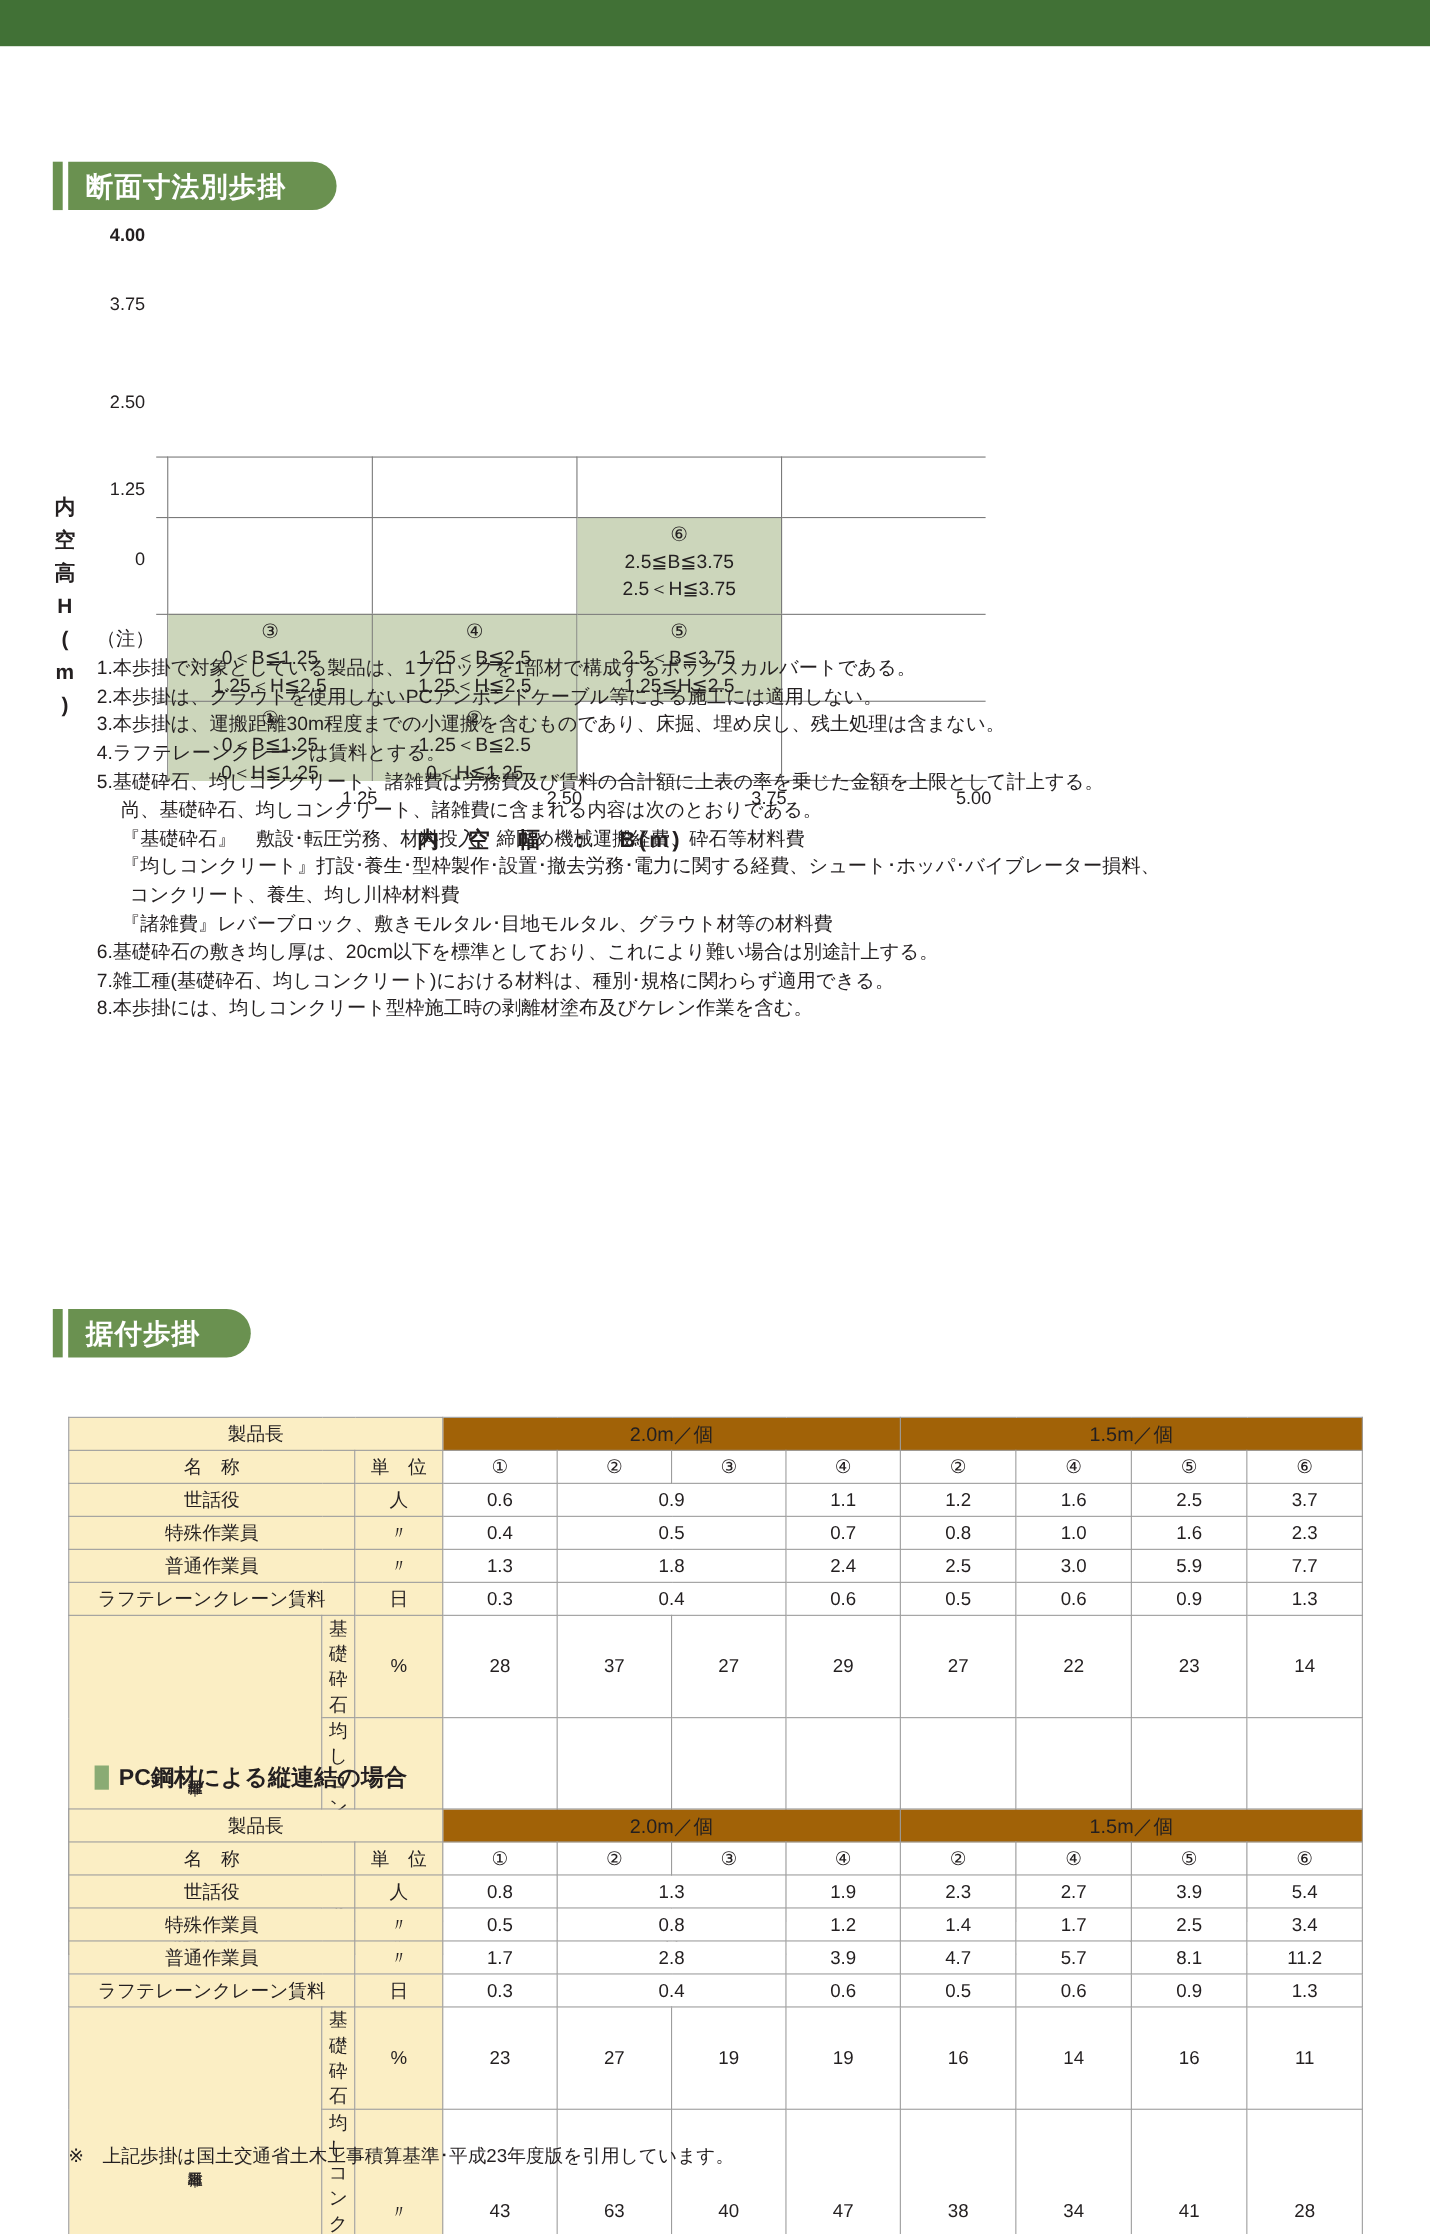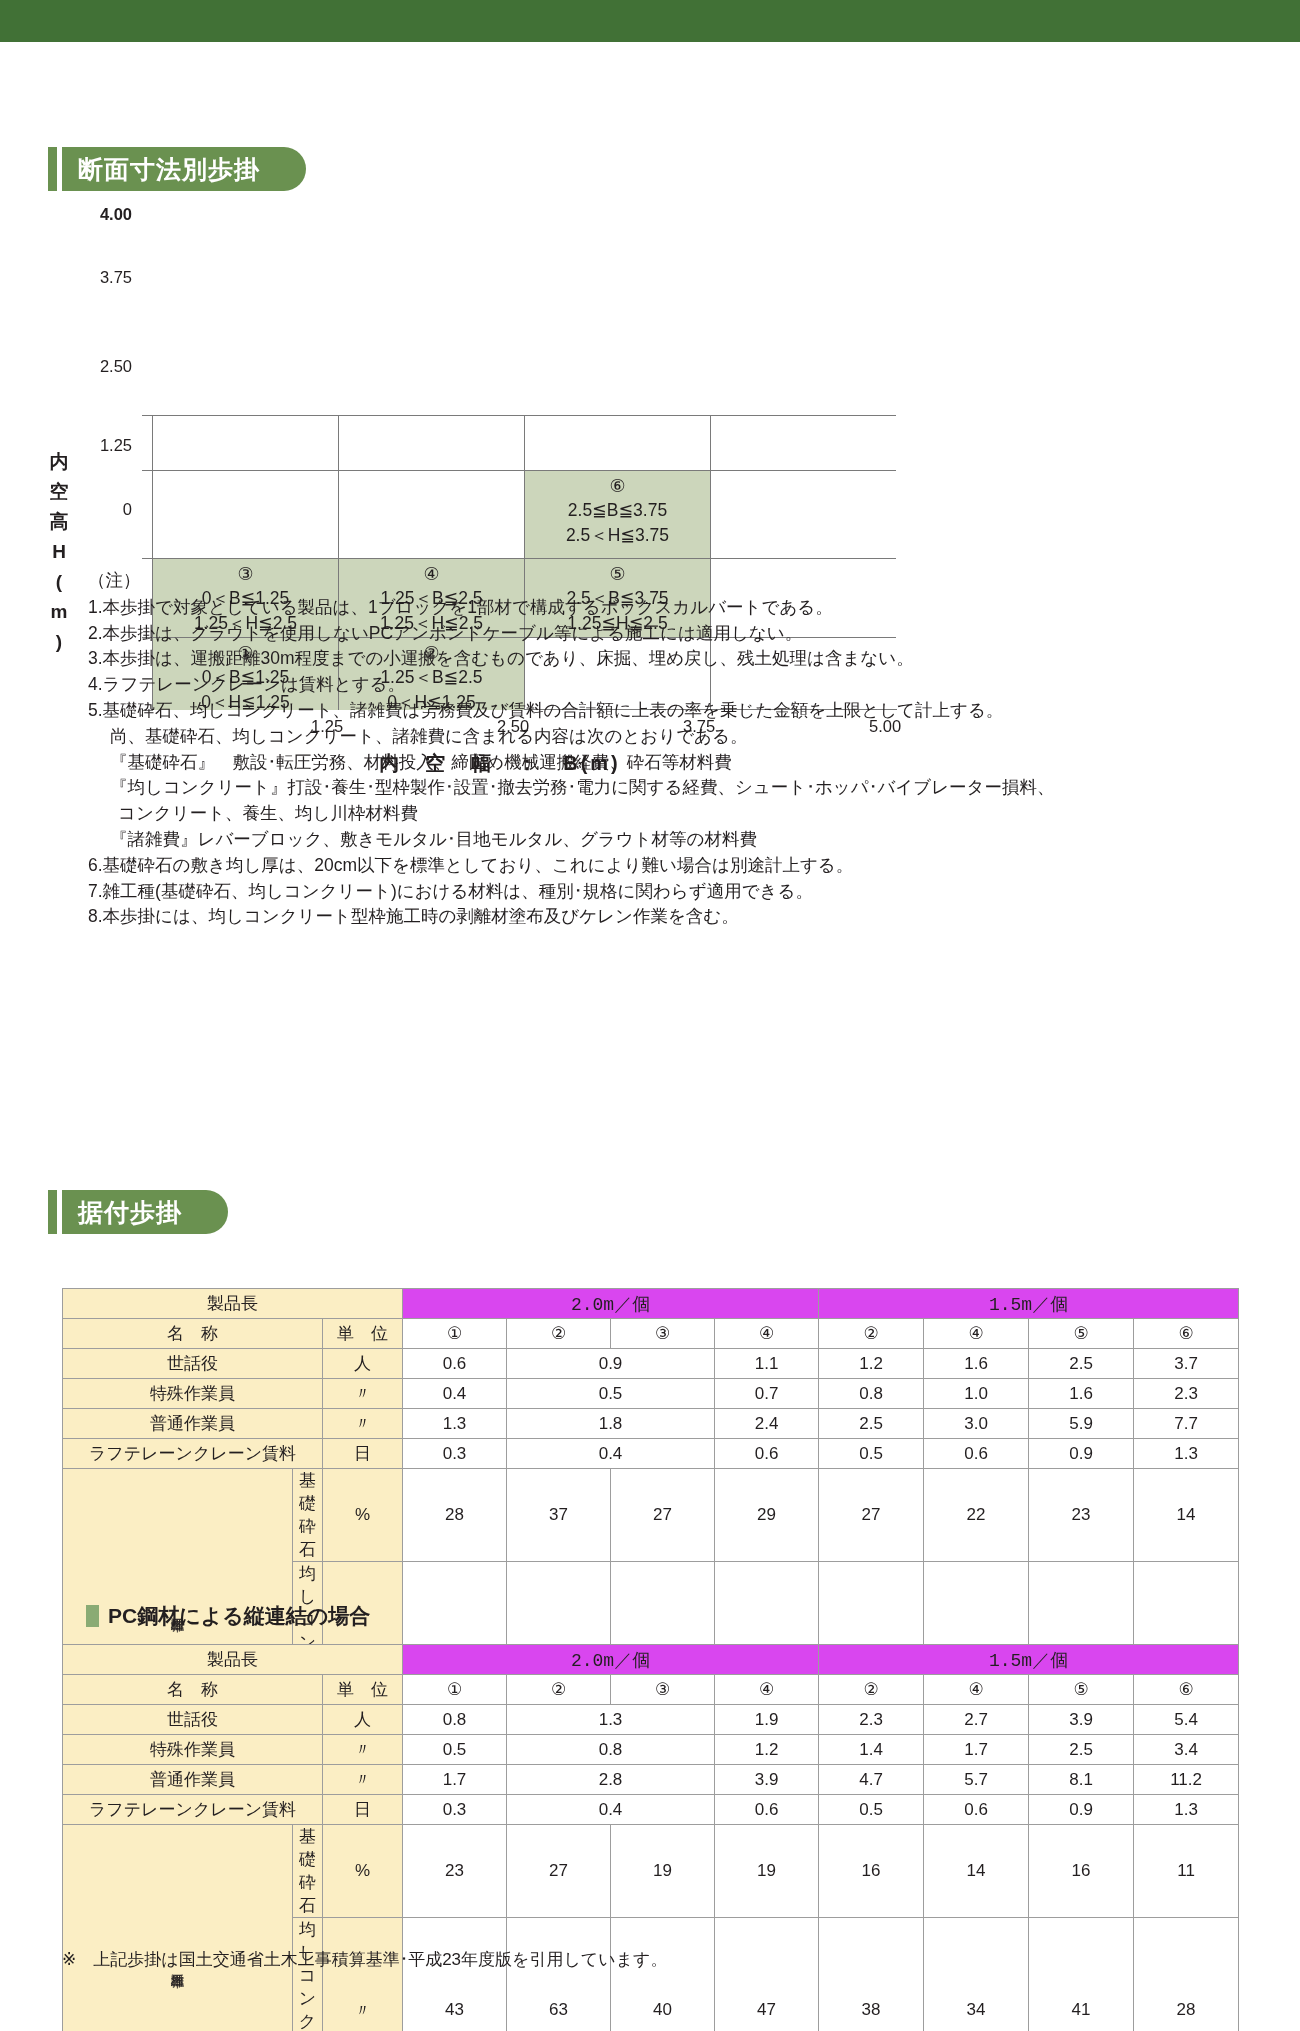--- a/index.html
+++ b/index.html
@@ -69,21 +69,21 @@
   
   table.koh {
     position:absolute; border-collapse:collapse;
     font-size:17px; table-layout:fixed;padding-left:48px;
   }
   table.koh td, table.koh th {
     border:1px solid #9d9d9d; text-align:center; font-weight:normal;
     height:30px; padding:0;
   }
   td.lbl { background:#fbeec4; }
-  td.grp { background:#d946ef; font-size:18px;font-family:Liberation Mono, monospace; }
+  td.grp { background:#a16207; font-size:18px; }
   td.val { background:#ffffff; }
   td.vert {
     background:#fbeec4; font-size:13.5px; line-height:15px;
     writing-mode:vertical-rl; text-orientation:upright; letter-spacing:0px;
     width:30px;
   }
 
   .sub-head {
     position:absolute; display:flex; align-items:center; font-size:21px; font-weight:bold;padding-left:24px;
   }

